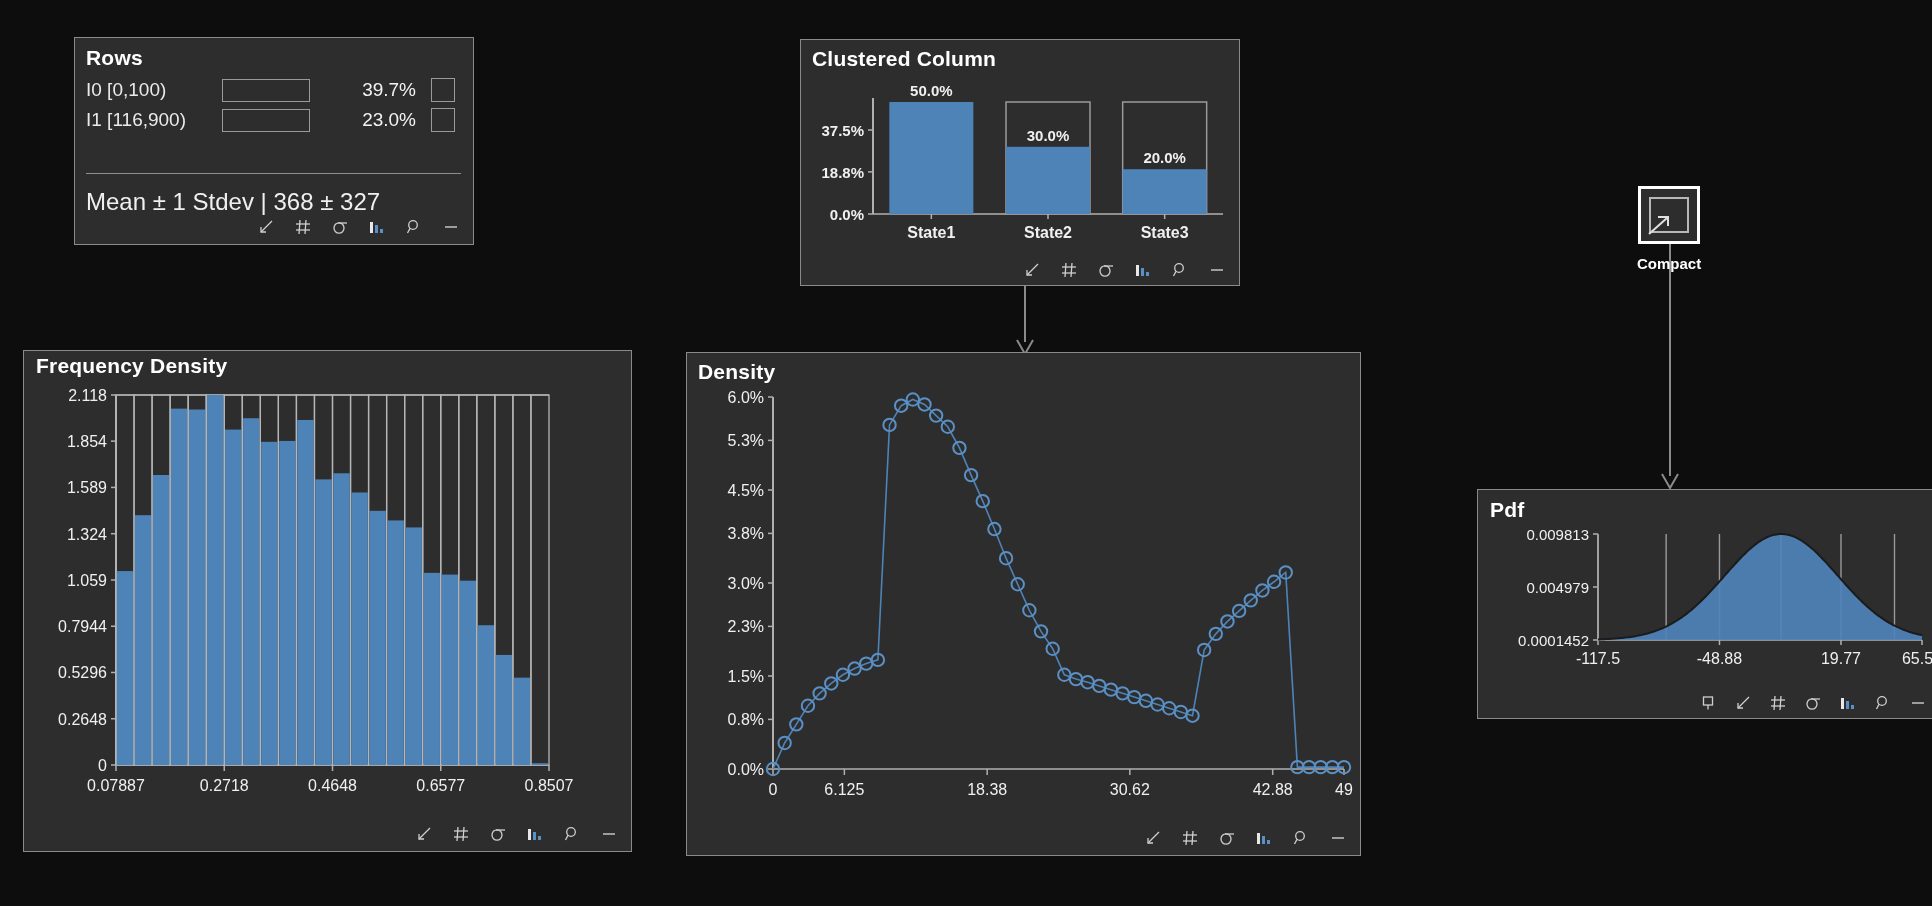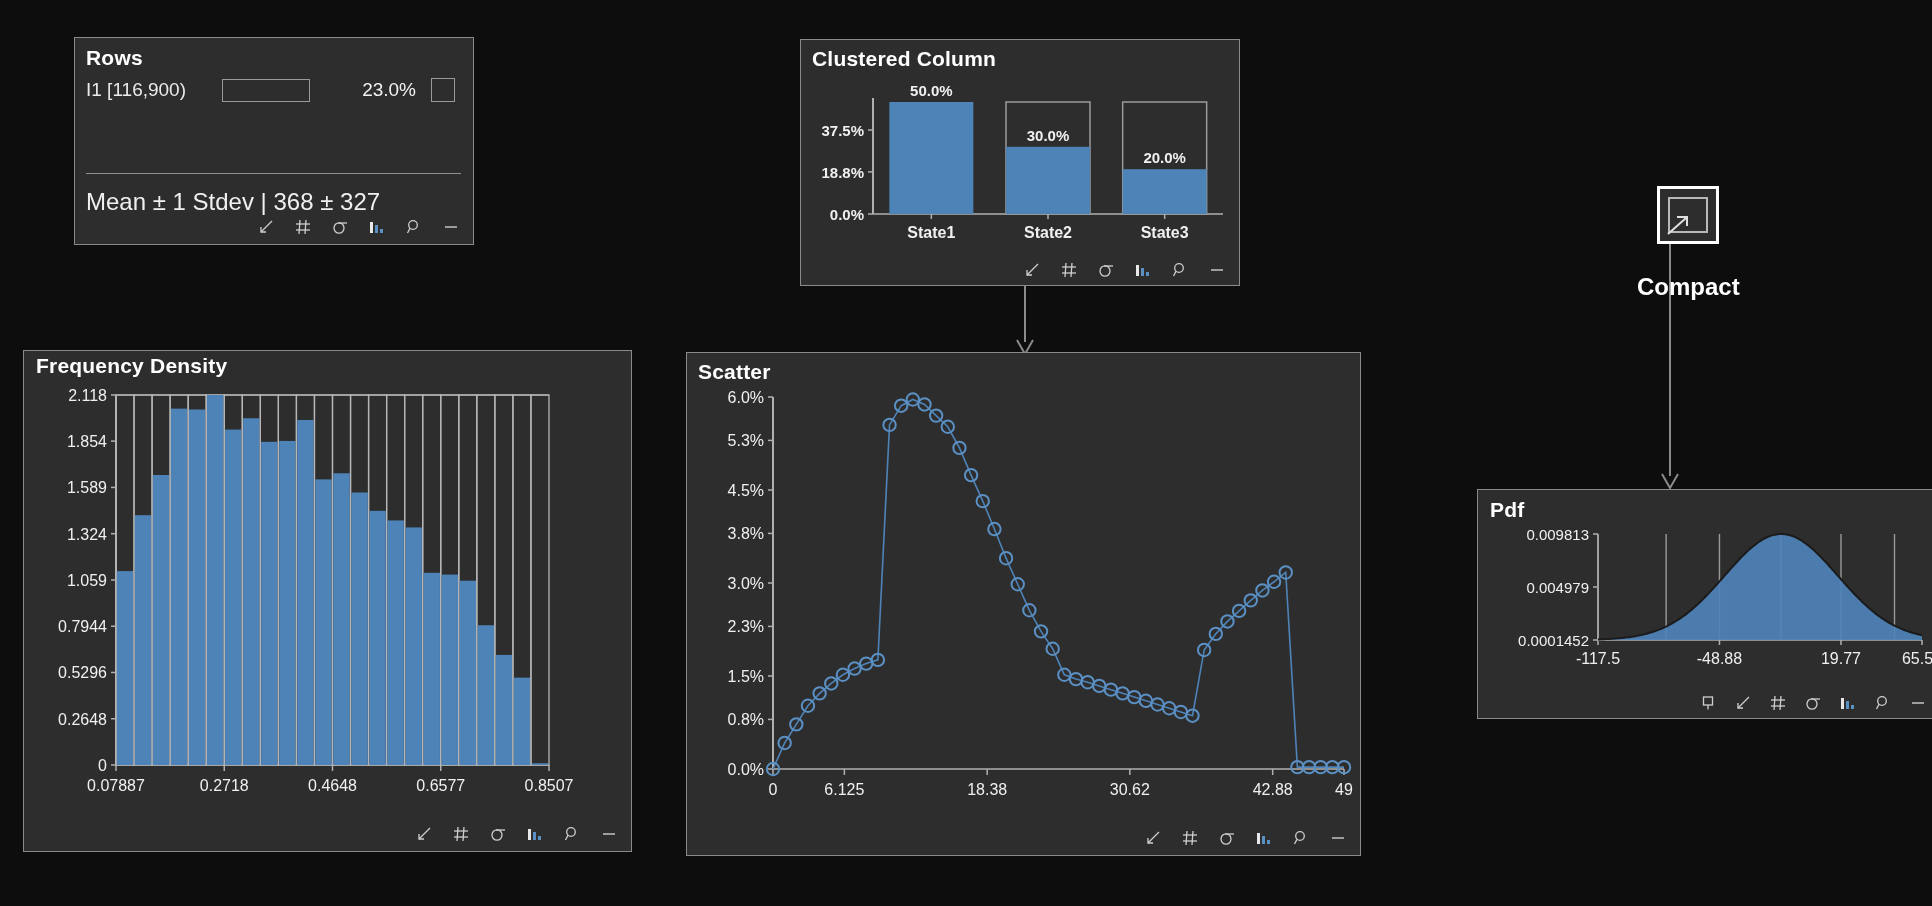--- a/index.html
+++ b/index.html
@@ -117,22 +117,22 @@
     margin: 0 auto;
     cursor: pointer;
   }
   .compact-inner {
     position: absolute; left: 8px; top: 8px;
     width: 40px; height: 36px;
     border: 2px solid #b8b8b8;
   }
   .compact-arrow { position: absolute; left: 5px; bottom: 3px; }
   .compact-label {
-    color: #ffffff; font-weight: bold; font-size: 24px;
-    text-align: center; margin-top: 29px; white-space: nowrap;
+    color: #ffffff; font-weight: bold; font-size: 15px;
+    text-align: center; margin-top: 11px; white-space: nowrap;
   }
 
   
   .connector { position: absolute; pointer-events: none; }
 </style>
 </head>
 <body>
 
 <div id="canvas">
 
@@ -143,20 +143,28 @@
 
   <svg class="connector" style="left:1655px; top:244px; width:30px; height:248px;">
     <line x1="15" y1="0" x2="15" y2="232" stroke="#8a8a8a" stroke-width="2"></line>
     <polyline points="7,230 15,244 23,230" fill="none" stroke="#8a8a8a" stroke-width="2"></polyline>
   </svg>
 
   <div class="panel" id="rows-panel">
     <div class="panel-title">Rows</div>
 
     <div class="rows-list">
+      <div class="row-item">
+        <span class="row-label">I0 [0,100)</span>
+        <span class="row-bar-outer">
+          <span class="row-bar-fill" style="width: 39.7%;"></span>
+        </span>
+        <span class="row-pct">39.7%</span>
+        <span class="row-check"></span>
+      </div>
       <div class="row-item">
         <span class="row-label">I1 [116,900)</span>
         <span class="row-bar-outer">
           <span class="row-bar-fill" style="width: 23%;"></span>
         </span>
         <span class="row-pct">23.0%</span>
         <span class="row-check"></span>
       </div>
     </div>
 
@@ -392,21 +400,21 @@
         </span>
       <span class="tb-icon">
           <svg width="16" height="16" viewBox="0 0 16 16">
             <line x1="2" y1="8" x2="14" y2="8" stroke="currentColor" stroke-width="1.4"></line>
           </svg>
         </span>
     </div>
   </div>
 
   <div class="panel" id="sc-panel">
-    <div class="panel-title">Scatter</div>
+    <div class="panel-title">Density</div>
     <svg id="sc-plot">
         <line x1="86" y1="10" x2="86" y2="382" stroke="#b0b0b0" stroke-width="2"></line>
         <line x1="86" y1="382" x2="657" y2="382" stroke="#b0b0b0" stroke-width="1.5"></line>
         <line x1="81" y1="382" x2="86" y2="382" stroke="#b0b0b0" stroke-width="1.5"></line>
         <text x="77" y="388" fill="#f0f0f0" font-size="16" font-family="&quot;Liberation Sans&quot;, sans-serif" text-anchor="end">0.0%</text>
         <line x1="81" y1="332.4" x2="86" y2="332.4" stroke="#b0b0b0" stroke-width="1.5"></line>
         <text x="77" y="338.4" fill="#f0f0f0" font-size="16" font-family="&quot;Liberation Sans&quot;, sans-serif" text-anchor="end">0.8%</text>
         <line x1="81" y1="289" x2="86" y2="289" stroke="#b0b0b0" stroke-width="1.5"></line>
         <text x="77" y="295" fill="#f0f0f0" font-size="16" font-family="&quot;Liberation Sans&quot;, sans-serif" text-anchor="end">1.5%</text>
         <line x1="81" y1="239.4" x2="86" y2="239.4" stroke="#b0b0b0" stroke-width="1.5"></line>

